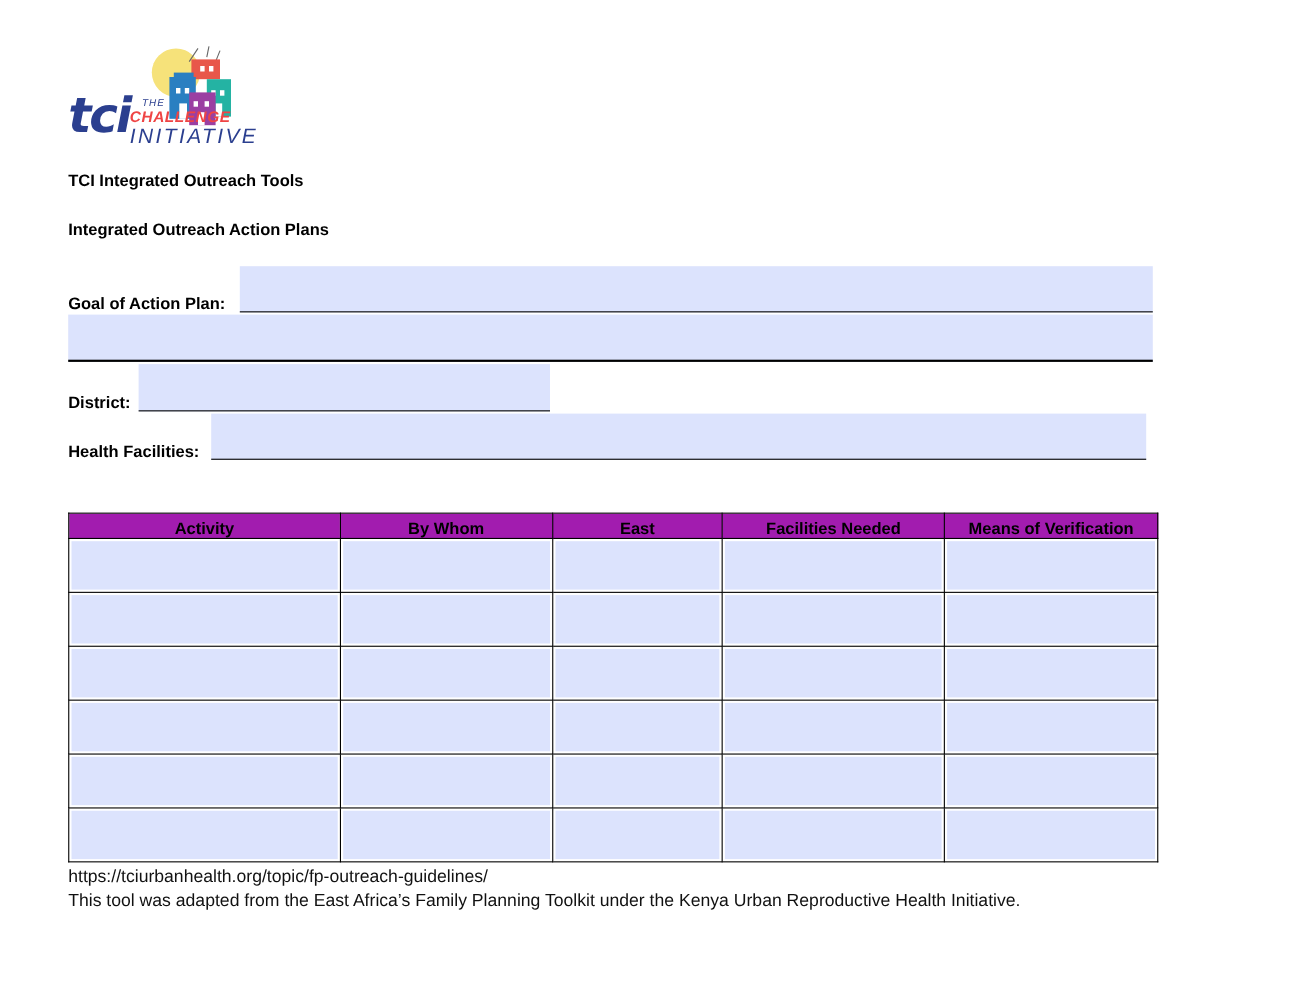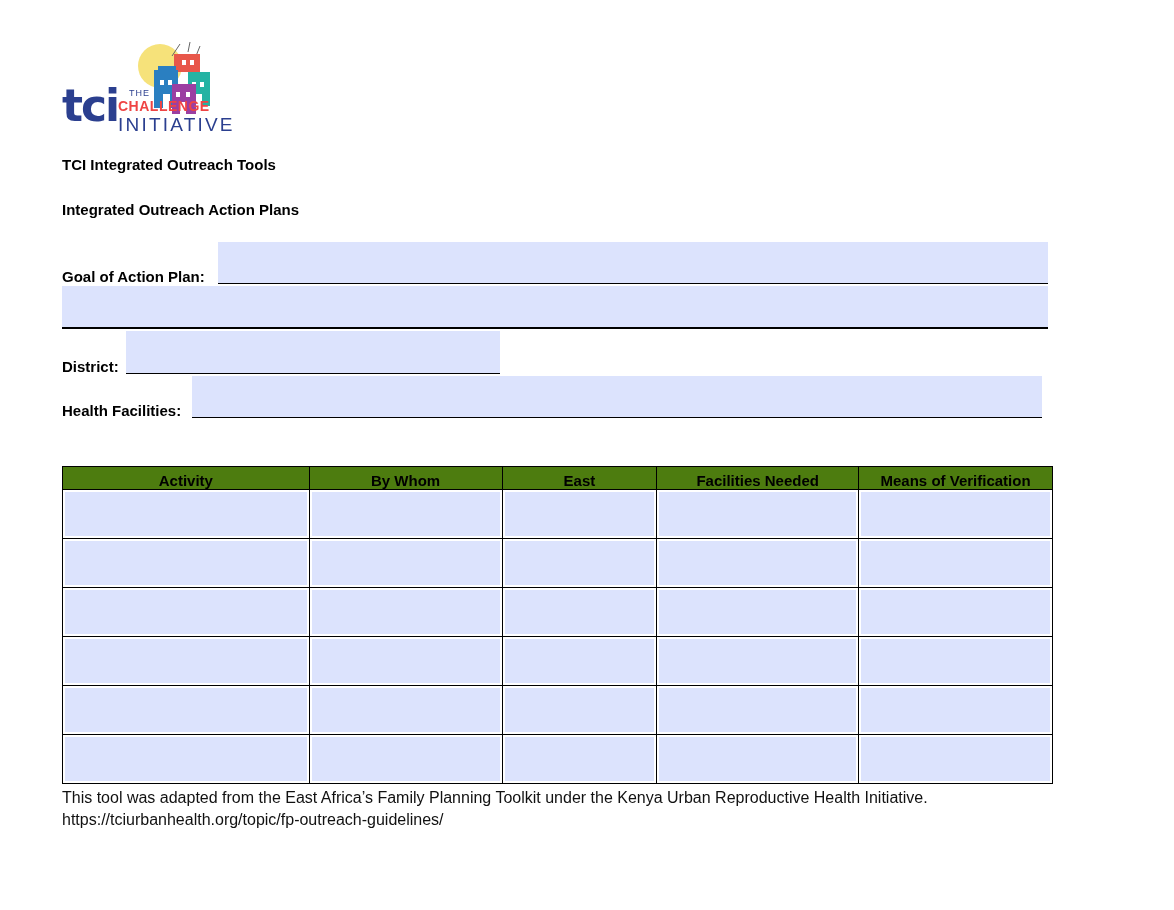--- a/index.html
+++ b/index.html
@@ -1,28 +1,28 @@
 <!DOCTYPE html>
 <html><head>
   <meta charset="utf-8">
   <style>
     html, body { margin:0; padding:0; background:#ffffff; }
     body { width:1174px; height:910px; position:relative; overflow:hidden; font-family:"Liberation Sans", sans-serif; color:#000; }
     .abs { position:absolute; }
-    .logo { left:60px; top:42px; width:165px; height:90px; }
+    .logo { left:60px; top:42px; width:165px; height:90px;font-style:italic; }
     .logo-tci { position:absolute; left:2px; top:42px; font-family:"DejaVu Sans", sans-serif; font-weight:bold; font-size:44px; color:#2b3f8f; letter-spacing:-2px; line-height:44px; }
     .logo-the { position:absolute; left:58px; top:46px; font-size:9px; color:#2b3f8f; letter-spacing:1px;margin-left:11px; }
     .logo-challenge { position:absolute; left:58px; top:56px; font-size:14px; font-weight:bold; color:#ef4444; letter-spacing:0.5px; }
     .logo-initiative { position:absolute; left:58px; top:72px; font-size:19px; color:#2b3f8f; letter-spacing:2.2px; }
     .title { font-weight:bold; font-size:15px; left:62px; }
     .label { font-weight:bold; font-size:15px;text-align:right; }
     .field { background:#dce3fd; border-bottom:1px solid #000; }
     .field.thick { border-bottom:2px solid #000; }
     table.plan { position:absolute; left:62px; top:466px; width:991px; border-collapse:collapse; }
-    table.plan th { height:22px; font-size:15px; font-weight:bold; border:1px solid #000; background:#4d7c0f; padding:0; text-align:center; vertical-align:bottom; }
+    table.plan th { height:22px; font-size:15px; font-weight:bold; border:1px solid #000; background:#a21caf; padding:0; text-align:center; vertical-align:bottom; }
     table.plan td { height:44px; border:1px solid #000; padding:2px; background:#fff; }
     table.plan td .cell { width:100%; height:100%; background:#dce3fd; }
     .footer { left:62px; top:787px; font-size:16px; line-height:22px; color:#111; font-family:"Liberation Sans", sans-serif; }
   </style>
 </head>
 <body>
 
 <div class="abs logo">
   <svg width="90" height="72" style="position:absolute;left:70px;top:0;" viewBox="0 0 90 72">
     <circle cx="30" cy="24" r="22" fill="#f6e27a"></circle>
@@ -182,15 +182,15 @@
           <div class="cell"></div>
         </td>
       <td>
           <div class="cell"></div>
         </td>
     </tr>
   </tbody>
 </table>
 
 <div class="abs footer">
+  <div>https://tciurbanhealth.org/topic/fp-outreach-guidelines/</div>
   <div>This tool was adapted from the East Africa’s Family Planning Toolkit under the Kenya Urban Reproductive Health Initiative.</div>
-  <div>https://tciurbanhealth.org/topic/fp-outreach-guidelines/</div>
 </div>
 
 </body></html>

